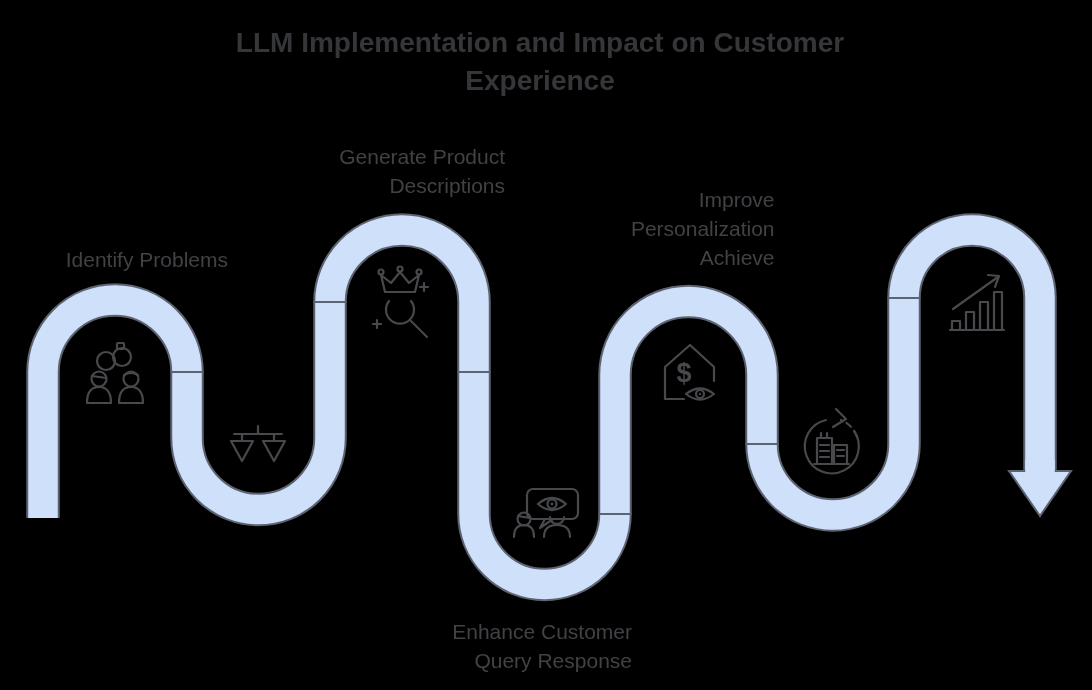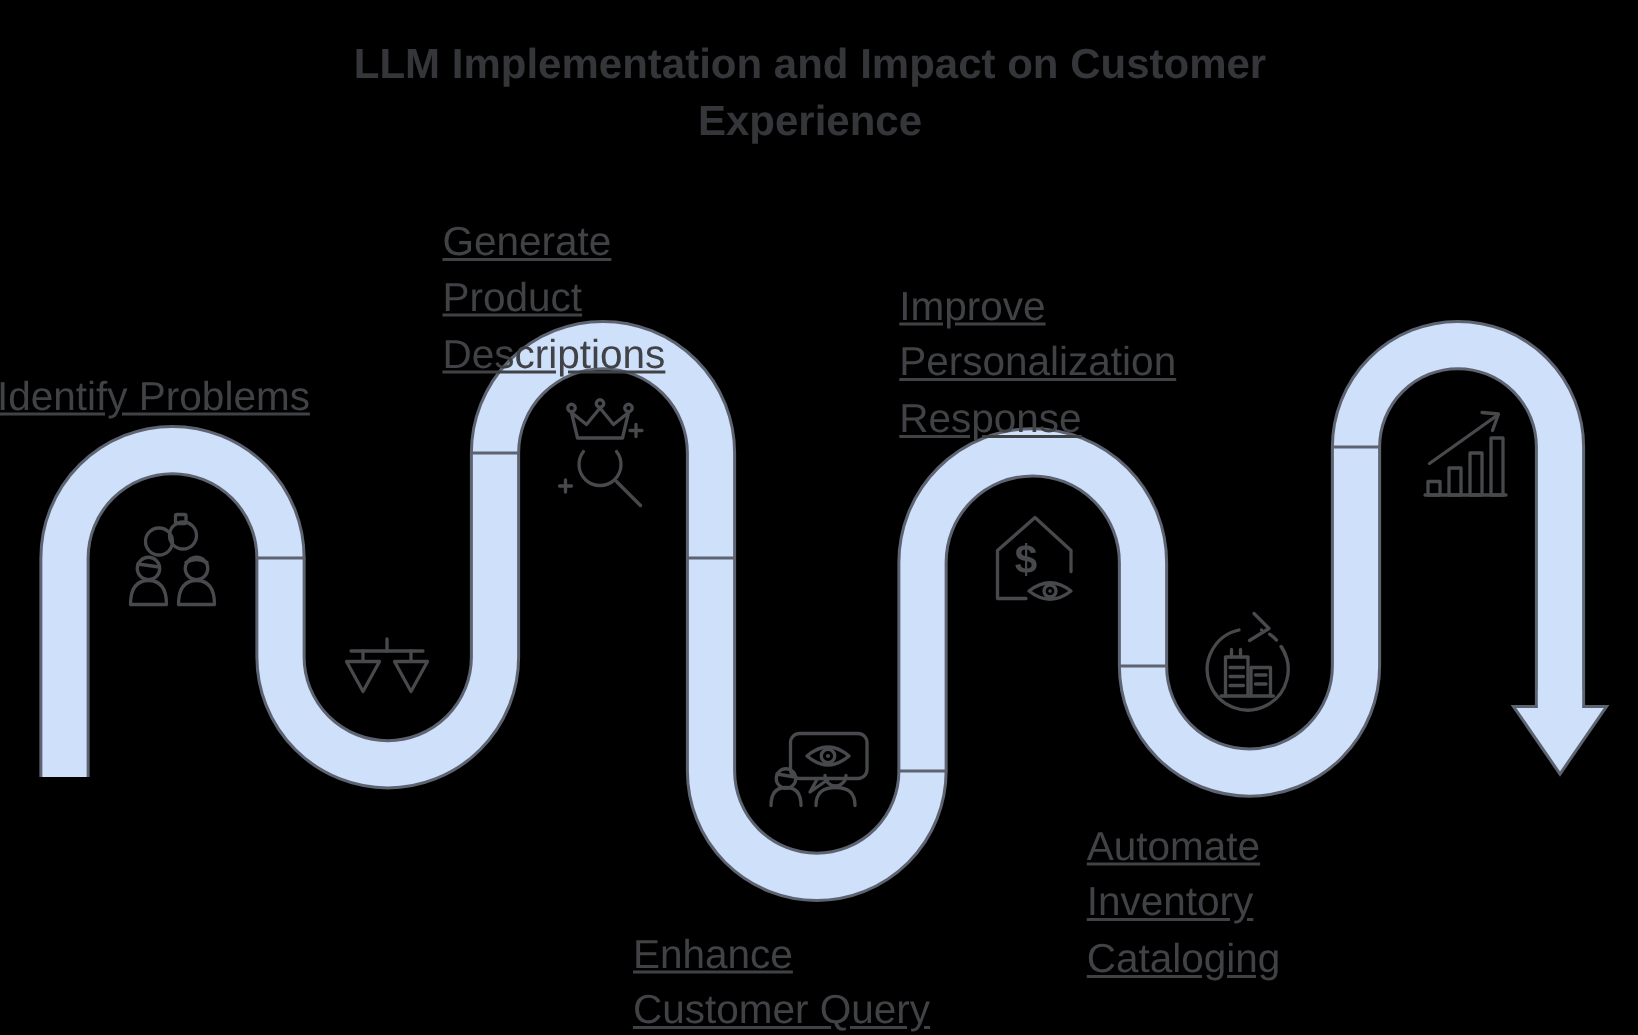--- a/index.html
+++ b/index.html
@@ -19,23 +19,22 @@
   .canvas svg{position:absolute;left:0;top:0;}
   .title{
     position:absolute;left:540px;top:12px;transform:translateX(-50%);
     width:680px;text-align:center;
     font-size:28px;font-weight:bold;line-height:1.34;
     color:var(--title-text);
     margin-top:12px;
   }
   .lbl{
     position:absolute;transform:translateX(-50%);
-    text-align:left;font-size:27px;line-height:1.38;
+    text-align:right;font-size:21px;line-height:1.38;
     color:var(--label-text);
-    text-decoration:underline;
   }
   .p-outline{fill:none;stroke:var(--path-outline);stroke-width:33.5;}
   .p-fill{fill:none;stroke:var(--path-fill);stroke-width:29.5;}
   .arrowhead{fill:var(--path-fill);stroke:var(--path-outline);stroke-width:2;stroke-linejoin:miter;}
   .patch{fill:none;stroke:var(--path-fill);stroke-width:29.5;}
   .divider{stroke:var(--path-outline);stroke-width:2;}
   .icon{fill:none;stroke:var(--icon-stroke);stroke-width:2.2;stroke-linecap:round;stroke-linejoin:round;}
   .icon-dot{fill:var(--icon-stroke);stroke:none;}
   .icon-text{fill:var(--icon-stroke);stroke:none;font-family:"Liberation Sans",sans-serif;font-size:27px;font-weight:600;}
 </style>
@@ -132,15 +131,14 @@
       <path d="M 953 309 L 998 277"></path>
       <path d="M 988 275 L 999 276 L 995 287"></path>
     </g>
   </svg>
 
   <div class="title">LLM Implementation and Impact on Customer Experience</div>
 
   <div class="lbl" style="left:113px;top:246px;width:230px">Identify Problems</div>
   <div class="lbl" style="left:400px;top:143px;width:210px">Generate Product Descriptions</div>
   <div class="lbl" style="left:527px;top:618px;width:210px">Enhance Customer Query Response</div>
-  <div class="lbl" style="left:687px;top:186px;width:175px">Improve Personalization Response</div>
-  <div class="lbl" style="left:832px;top:546px;width:215px">Automate Inventory Cataloging</div>
+  <div class="lbl" style="left:687px;top:186px;width:175px">Improve Personalization Achieve</div>
 </div>
 
 </body></html>

